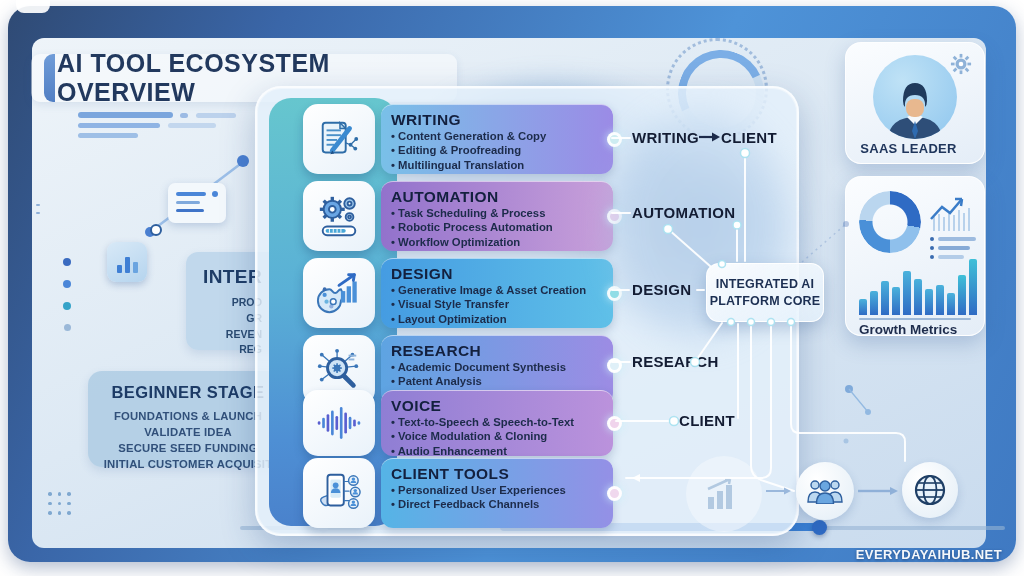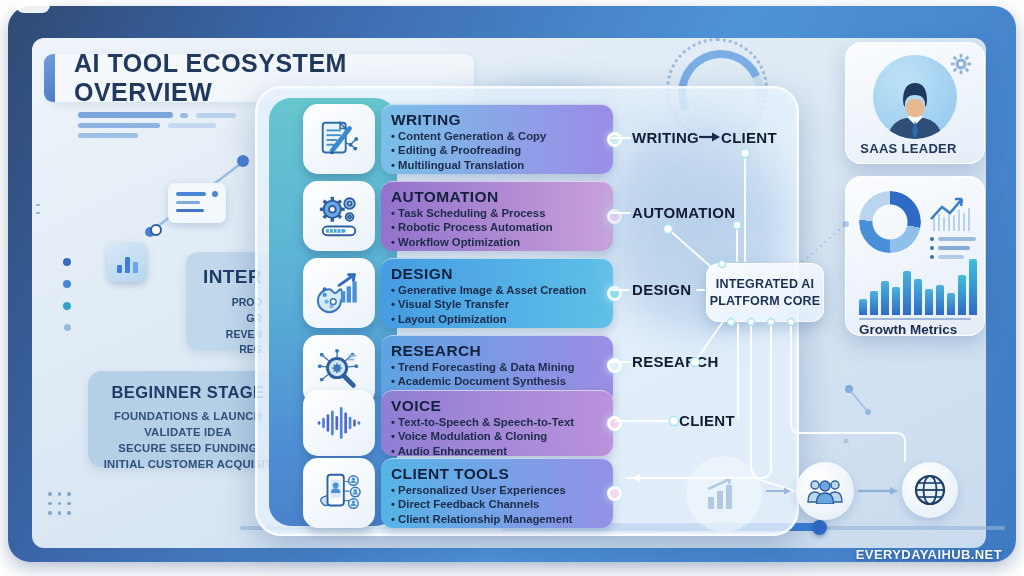--- a/index.html
+++ b/index.html
@@ -6,21 +6,21 @@
   .stage{position:relative;width:1024px;height:576px;overflow:hidden;background:#ffffff;}
   .abs{position:absolute;}
   
   .frame{left:8px;top:6px;width:1008px;height:556px;border-radius:22px;
     background:linear-gradient(115deg,#2f4a74 0%,#3a66a8 22%,#4e93d8 58%,#3f79c2 100%);
     box-shadow:0 6px 18px rgba(40,70,120,.35);}
   .inner{left:32px;top:38px;width:954px;height:510px;border-radius:12px;
     background:linear-gradient(155deg,#eef4f9 0%,#dde9f4 45%,#c9dbee 100%);}
   .toptab{left:16px;top:0;width:34px;height:13px;background:rgba(255,255,255,.92);border-radius:0 0 8px 8px;}
   
-  .titlebar{left:48px;top:54px;width:426px;height:48px;background:rgba(255,255,255,.45);border-radius:9px;
+  .titlebar{left:31px;top:54px;width:426px;height:48px;background:rgba(255,255,255,.45);border-radius:9px;
     box-shadow:0 3px 8px rgba(60,100,160,.12);display:flex;align-items:center;}
   .titleaccent{left:44px;top:54px;width:11px;height:48px;border-radius:9px 0 0 9px;
     background:linear-gradient(180deg,#6f9cd8,#517fc4);}
   .title{margin-left:26px;font-size:25px;font-weight:800;letter-spacing:.5px;color:#22395e;}
   
   .dline{height:6px;border-radius:3px;}
   
   .intercard{left:186px;top:252px;width:120px;height:98px;border-radius:12px;
     background:rgba(188,213,234,.88);box-shadow:0 4px 10px rgba(60,100,160,.15);
     text-align:right;padding:14px 44px 0 0;box-sizing:border-box;}
@@ -284,21 +284,20 @@
             <line x1="25.5" y1="18.5" x2="18.5" y2="25.5"></line>
           </g>
         <circle cx="22" cy="22" r="3.5" fill="#3a76b8"></circle>
         <path d="M29 30 L39 40" stroke="#2e5f9e" stroke-width="5" stroke-linecap="round"></path>
         <rect x="34" y="8" width="8" height="2" fill="#8fb4dc"></rect>
           <rect x="34" y="12" width="6" height="2" fill="#8fb4dc"></rect>
       </svg>
     </div>
     <div class="abs tcard g-research" style="top:247px;height:70px;">
       <div class="tt">RESEARCH</div>
-      <div class="b">Trend Forecasting &amp; Data Mining</div>
       <div class="b">Academic Document Synthesis</div>
       <div class="b">Patent Analysis</div>
     </div>
     <div class="abs rowdot" style="left:350px;top:270px;background:#dff0f8;"></div>
 
     <div class="abs tile" style="top:302px;height:66px;z-index:2;">
       <svg width="46" height="40" viewBox="0 0 52 40">
         <g fill="#5a5fd0">
           <rect x="2" y="18" width="3" height="4" rx="1.5"></rect>
           <rect x="7" y="14" width="3" height="12" rx="1.5" fill="#4a86d8"></rect>
@@ -341,21 +340,20 @@
           <circle cx="39" cy="35" r="5" fill="#e8f2fa" stroke="#3a76b8" stroke-width="1.5"></circle>
           <circle cx="39" cy="33.5" r="1.8" fill="#4a90d8"></circle>
             <path d="M35.8 37.5 a3.3 3.3 0 0 1 6.4 0z" fill="#4a90d8"></path>
         </g>
       </svg>
     </div>
     <div class="abs tcard g-client" style="top:370px;height:70px;z-index:2;">
       <div class="tt">CLIENT TOOLS</div>
       <div class="b">Personalized User Experiences</div>
       <div class="b">Direct Feedback Channels</div>
-      <div class="b">Client Relationship Management</div>
     </div>
     <div class="abs rowdot" style="left:350px;top:398px;background:#f0d8ee;z-index:2;"></div>
   </div>
 
   <div class="abs blob" style="left:610px;top:110px;width:180px;height:230px;background:radial-gradient(circle,#7da8d8,#b8d2ec);opacity:.35;z-index:4;"></div>
 
   <div class="abs" style="left:686px;top:456px;width:76px;height:76px;border-radius:50%;background:rgba(245,250,253,.5);z-index:4;display:flex;align-items:center;justify-content:center;">
     <svg width="40" height="34" viewBox="0 0 40 34" style="opacity:.5">
       <rect x="4" y="20" width="6" height="12" fill="#7aa0c8"></rect>
       <rect x="13" y="14" width="6" height="18" fill="#7aa0c8"></rect>

